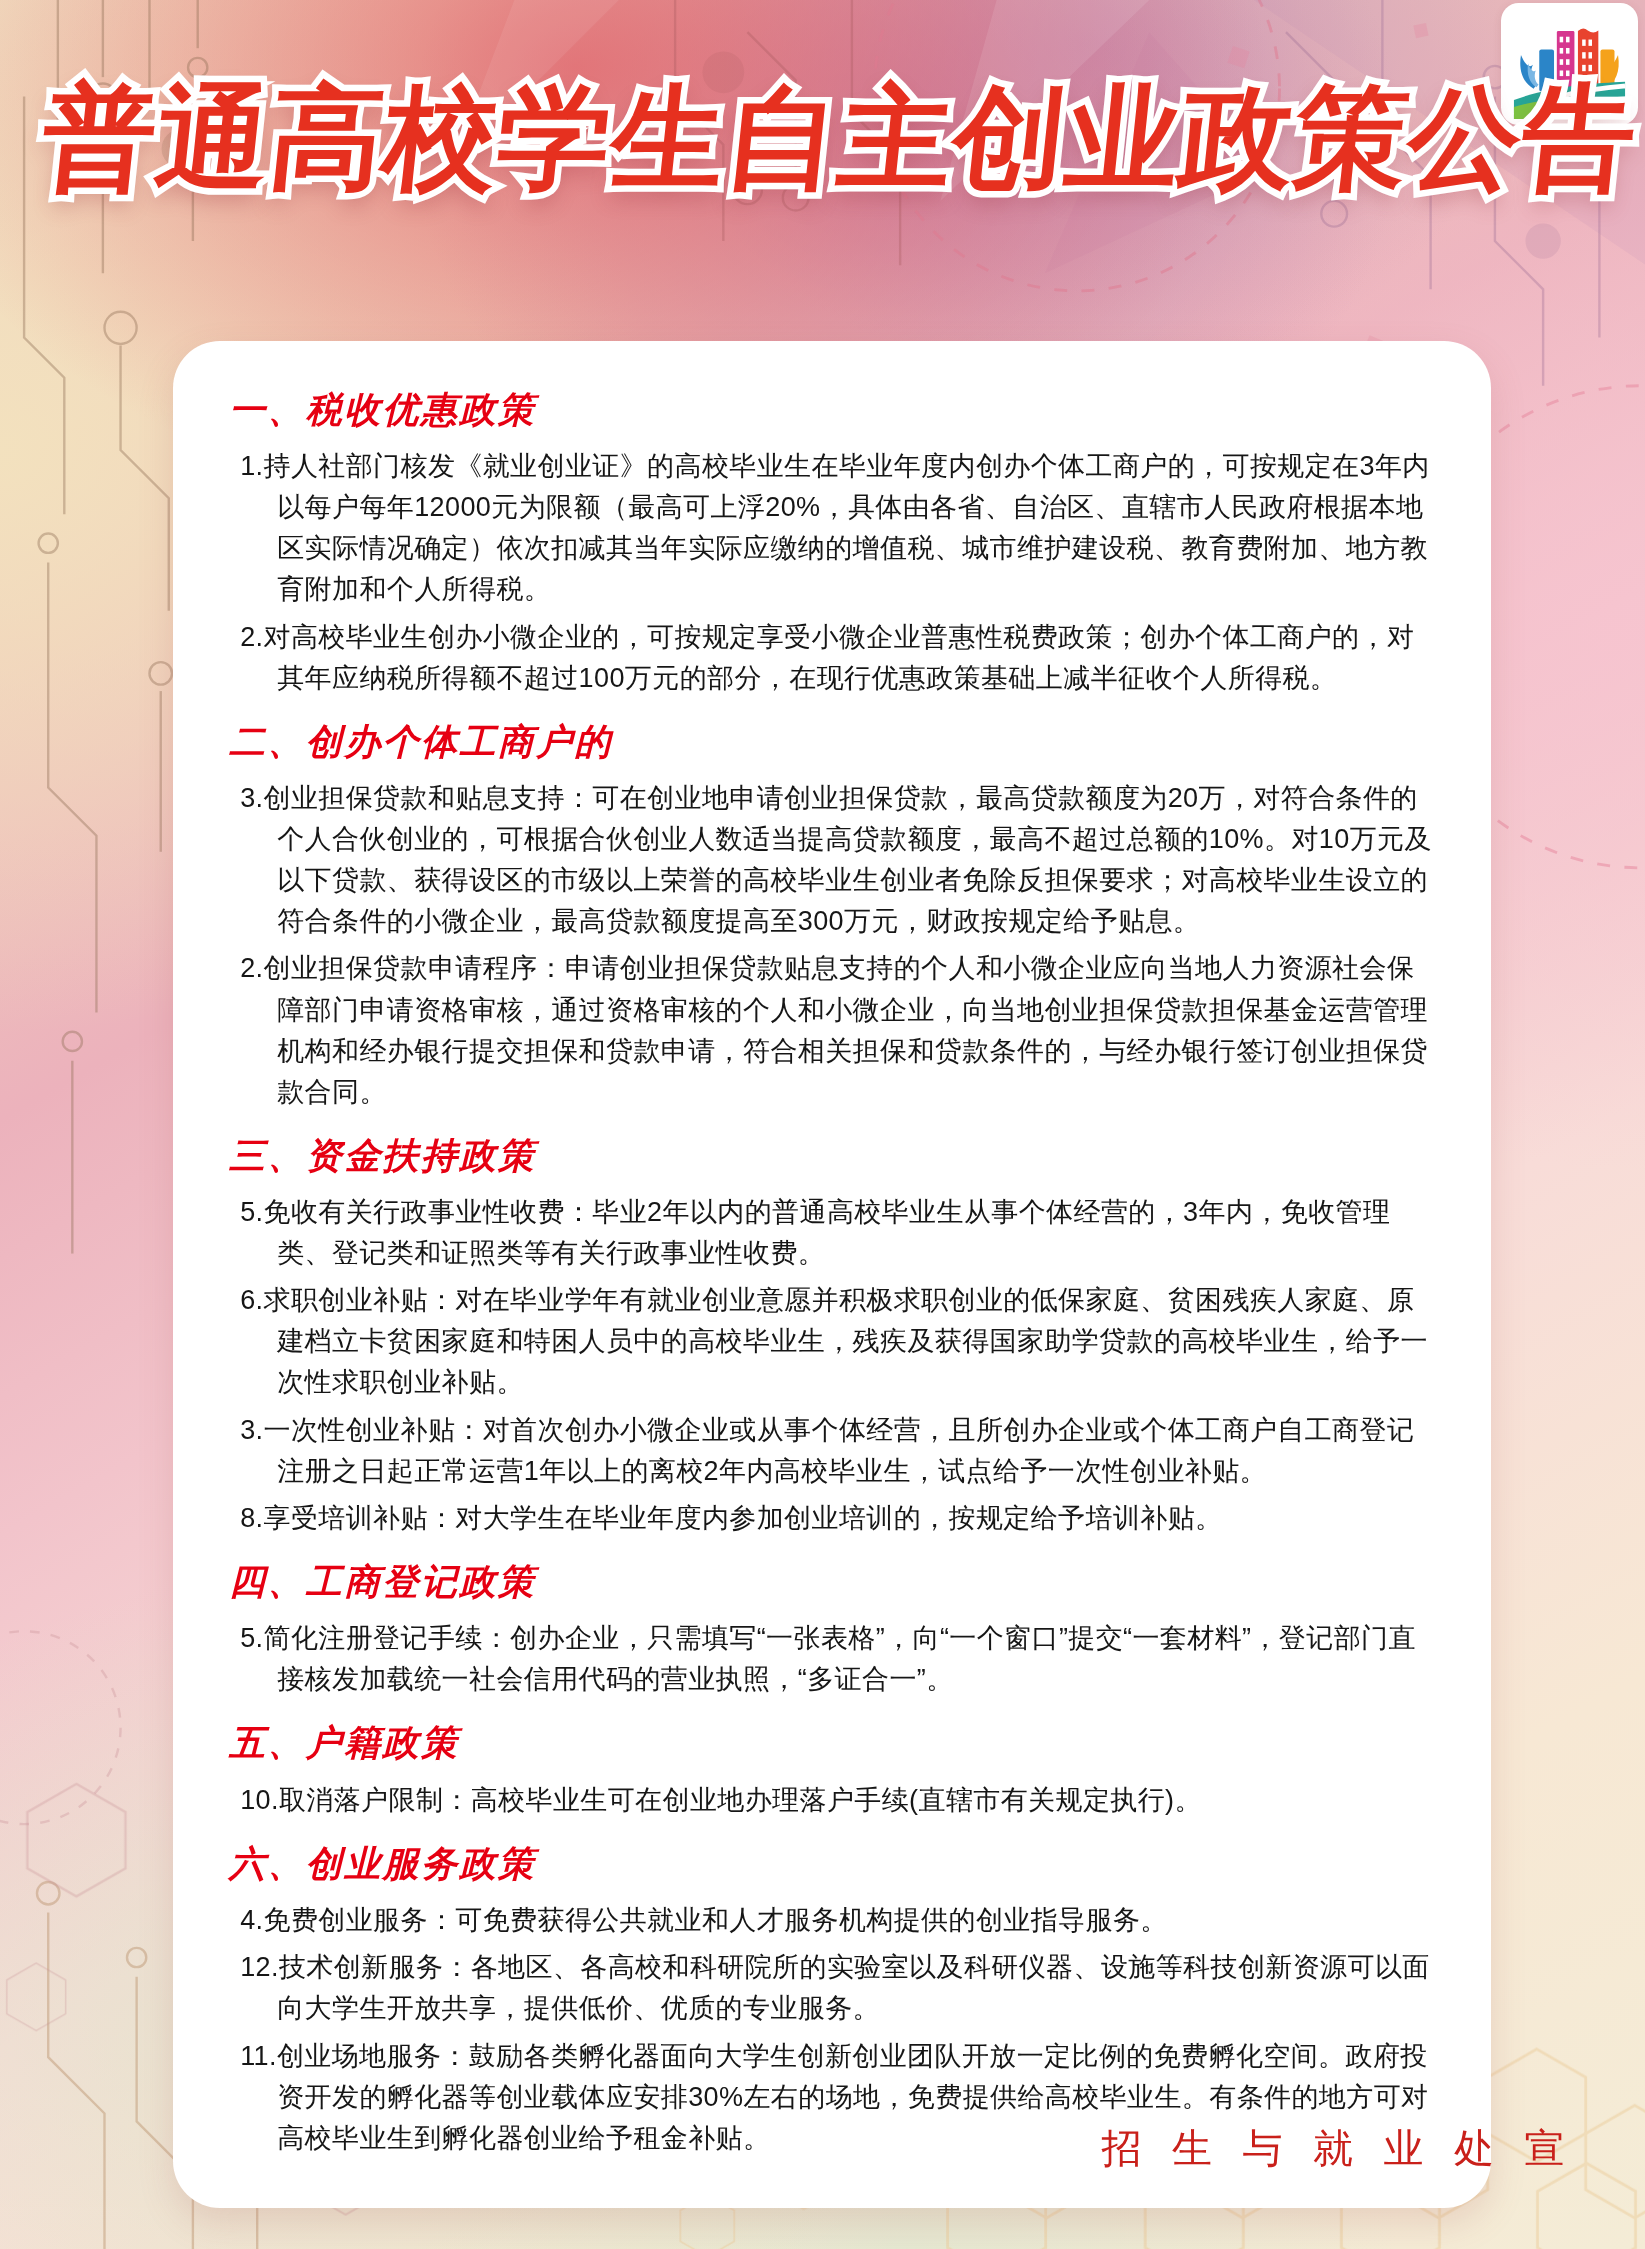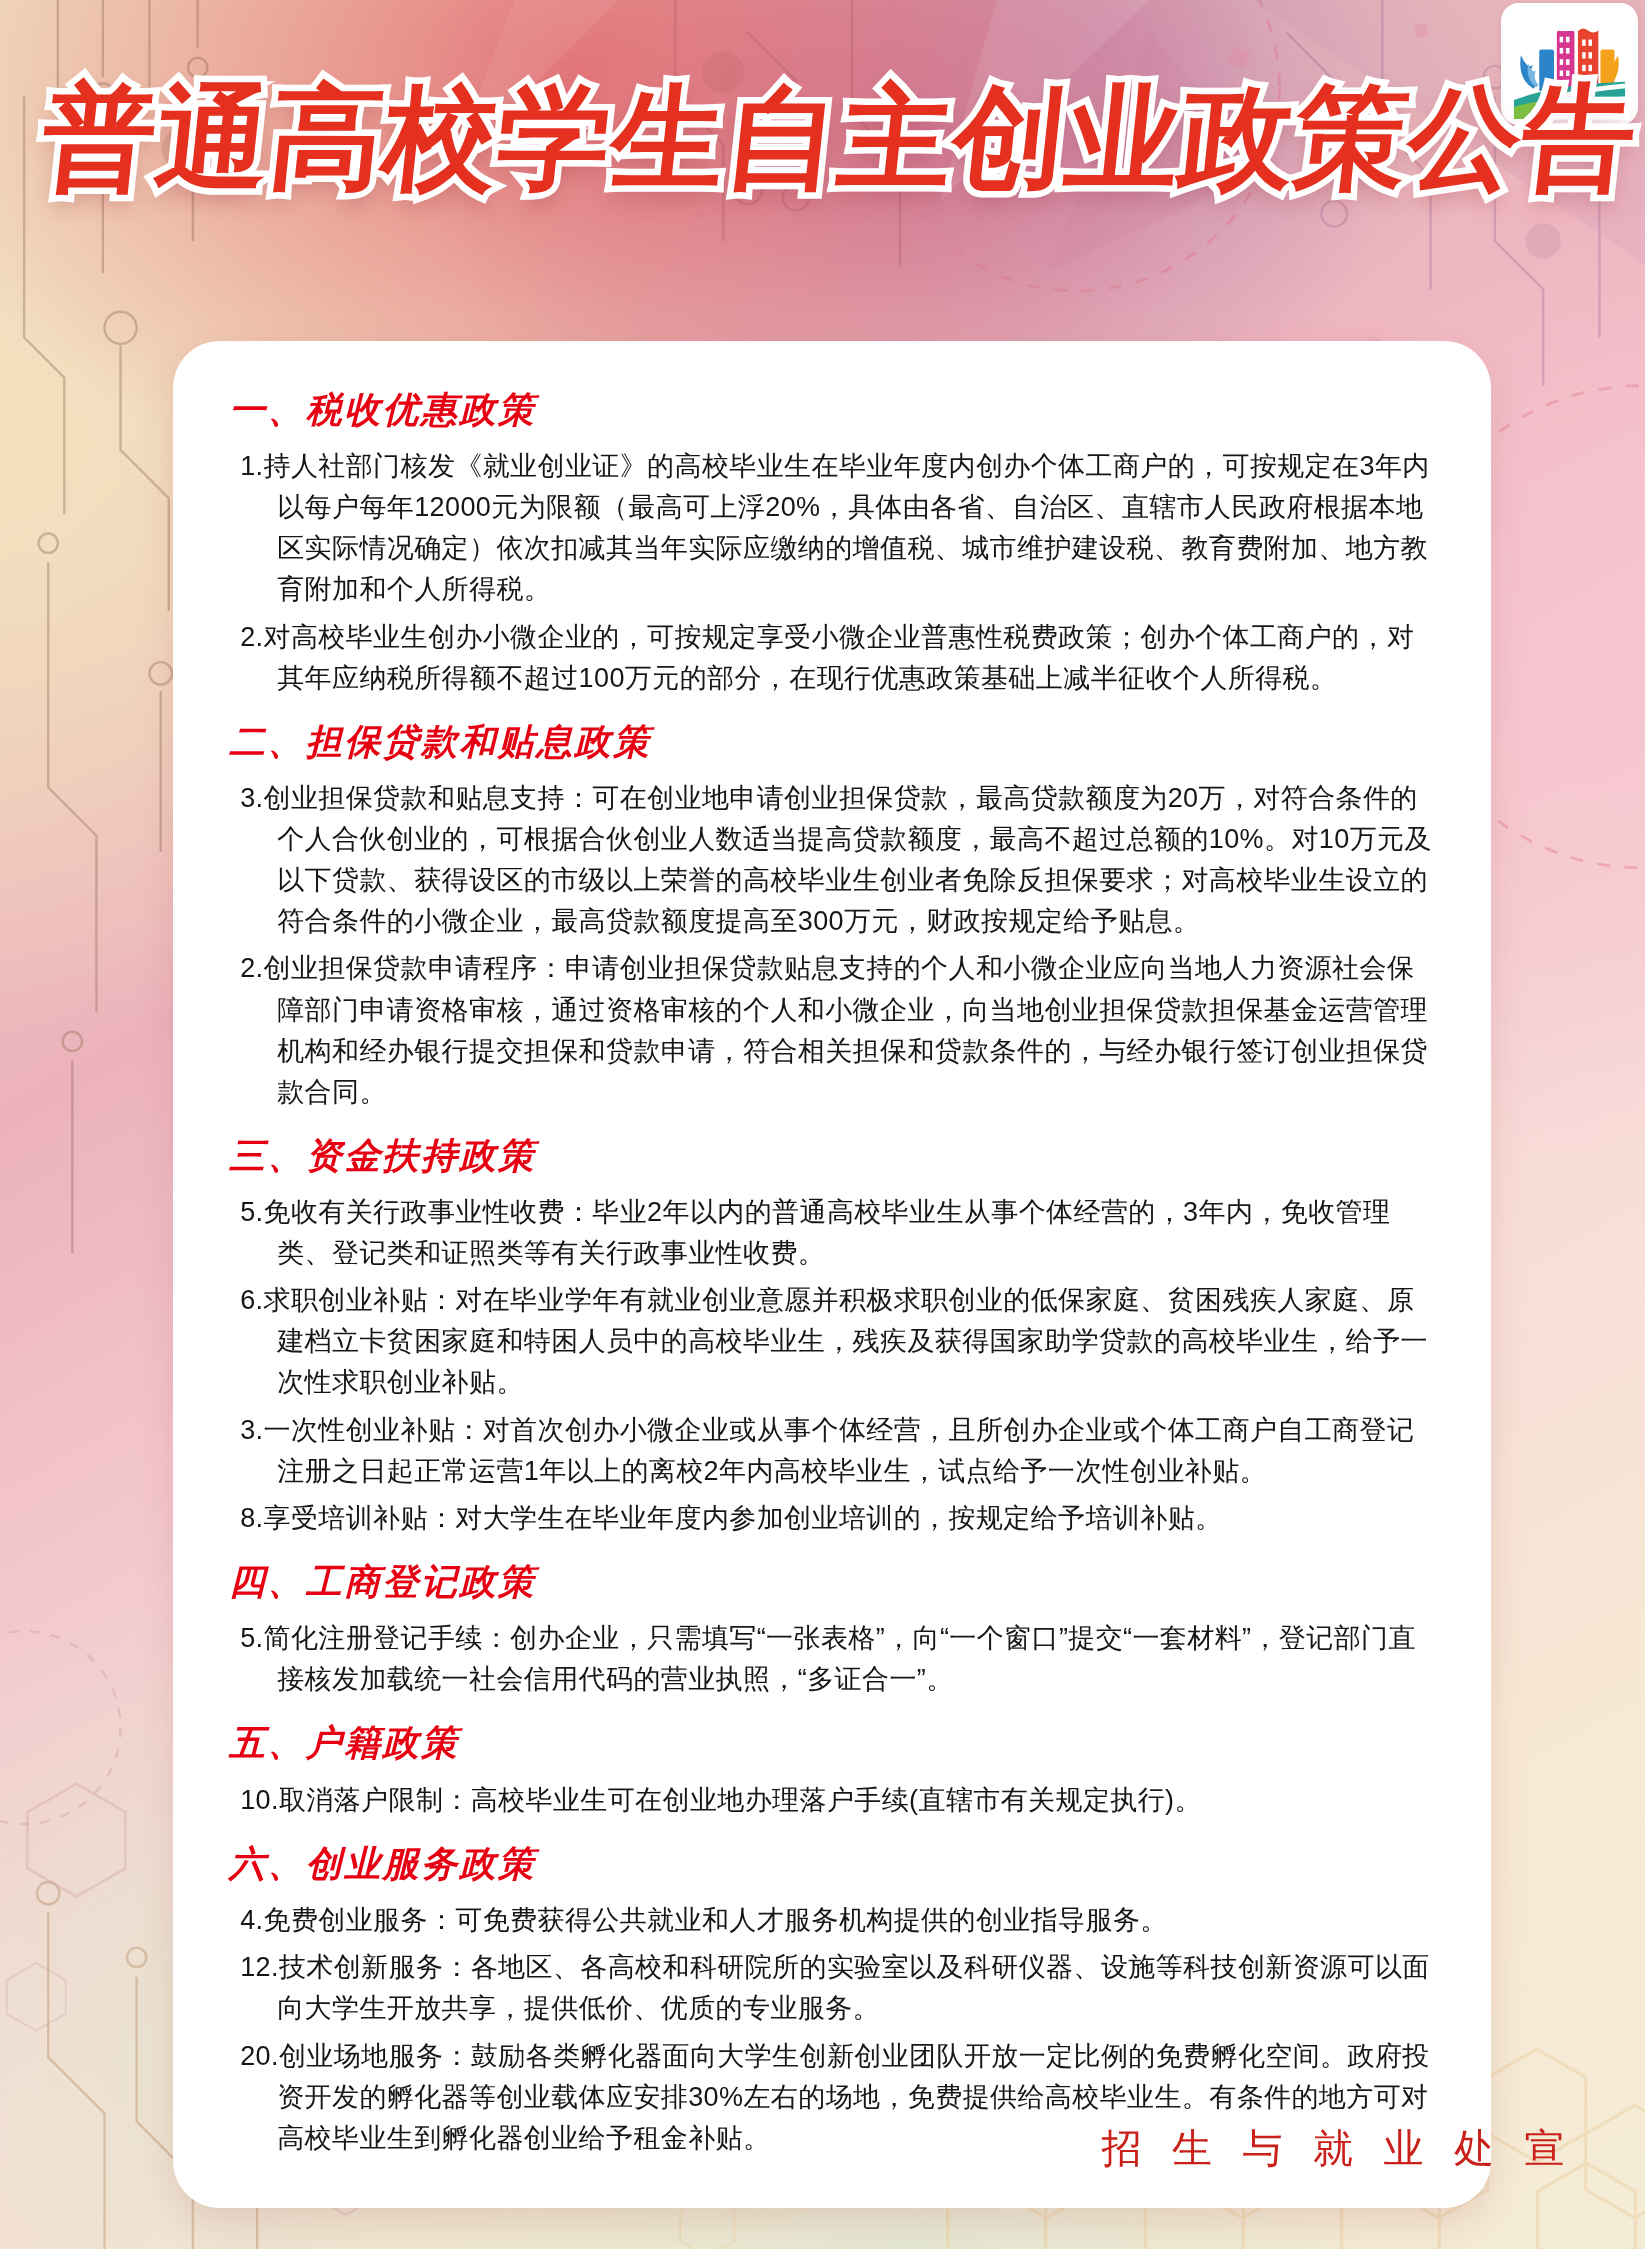--- a/index.html
+++ b/index.html
@@ -188,21 +188,21 @@
     <div id="sections-host">
   <section class="policy-section">
     <h2 class="sec-heading">一、税收优惠政策</h2>
     <div class="sec-items">
             <p class="policy-item">1.持人社部门核发《就业创业证》的高校毕业生在毕业年度内创办个体工商户的，可按规定在3年内以每户每年12000元为限额（最高可上浮20%，具体由各省、自治区、直辖市人民政府根据本地区实际情况确定）依次扣减其当年实际应缴纳的增值税、城市维护建设税、教育费附加、地方教育附加和个人所得税。</p>
             <p class="policy-item">2.对高校毕业生创办小微企业的，可按规定享受小微企业普惠性税费政策；创办个体工商户的，对其年应纳税所得额不超过100万元的部分，在现行优惠政策基础上减半征收个人所得税。</p>
           </div>
   </section>
 
   <section class="policy-section">
-    <h2 class="sec-heading">二、担保贷款和贴息政策</h2>
+    <h2 class="sec-heading">二、创办个体工商户的</h2>
     <div class="sec-items">
             <p class="policy-item">3.创业担保贷款和贴息支持：可在创业地申请创业担保贷款，最高贷款额度为20万，对符合条件的个人合伙创业的，可根据合伙创业人数适当提高贷款额度，最高不超过总额的10%。对10万元及以下贷款、获得设区的市级以上荣誉的高校毕业生创业者免除反担保要求；对高校毕业生设立的符合条件的小微企业，最高贷款额度提高至300万元，财政按规定给予贴息。</p>
             <p class="policy-item">2.创业担保贷款申请程序：申请创业担保贷款贴息支持的个人和小微企业应向当地人力资源社会保障部门申请资格审核，通过资格审核的个人和小微企业，向当地创业担保贷款担保基金运营管理机构和经办银行提交担保和贷款申请，符合相关担保和贷款条件的，与经办银行签订创业担保贷款合同。</p>
           </div>
   </section>
 
   <section class="policy-section">
     <h2 class="sec-heading">三、资金扶持政策</h2>
     <div class="sec-items">
             <p class="policy-item">5.免收有关行政事业性收费：毕业2年以内的普通高校毕业生从事个体经营的，3年内，免收管理类、登记类和证照类等有关行政事业性收费。</p>
@@ -224,21 +224,21 @@
     <div class="sec-items">
             <p class="policy-item">10.取消落户限制：高校毕业生可在创业地办理落户手续(直辖市有关规定执行)。</p>
           </div>
   </section>
 
   <section class="policy-section">
     <h2 class="sec-heading">六、创业服务政策</h2>
     <div class="sec-items">
             <p class="policy-item">4.免费创业服务：可免费获得公共就业和人才服务机构提供的创业指导服务。</p>
             <p class="policy-item">12.技术创新服务：各地区、各高校和科研院所的实验室以及科研仪器、设施等科技创新资源可以面向大学生开放共享，提供低价、优质的专业服务。</p>
-            <p class="policy-item">20.创业场地服务：鼓励各类孵化器面向大学生创新创业团队开放一定比例的免费孵化空间。政府投资开发的孵化器等创业载体应安排30%左右的场地，免费提供给高校毕业生。有条件的地方可对高校毕业生到孵化器创业给予租金补贴。</p>
+            <p class="policy-item">11.创业场地服务：鼓励各类孵化器面向大学生创新创业团队开放一定比例的免费孵化空间。政府投资开发的孵化器等创业载体应安排30%左右的场地，免费提供给高校毕业生。有条件的地方可对高校毕业生到孵化器创业给予租金补贴。</p>
           </div>
   </section>
 
 </div>
   </div>
 
   <div class="footer-credit">招生与就业处宣</div>
 
 </div>
 

